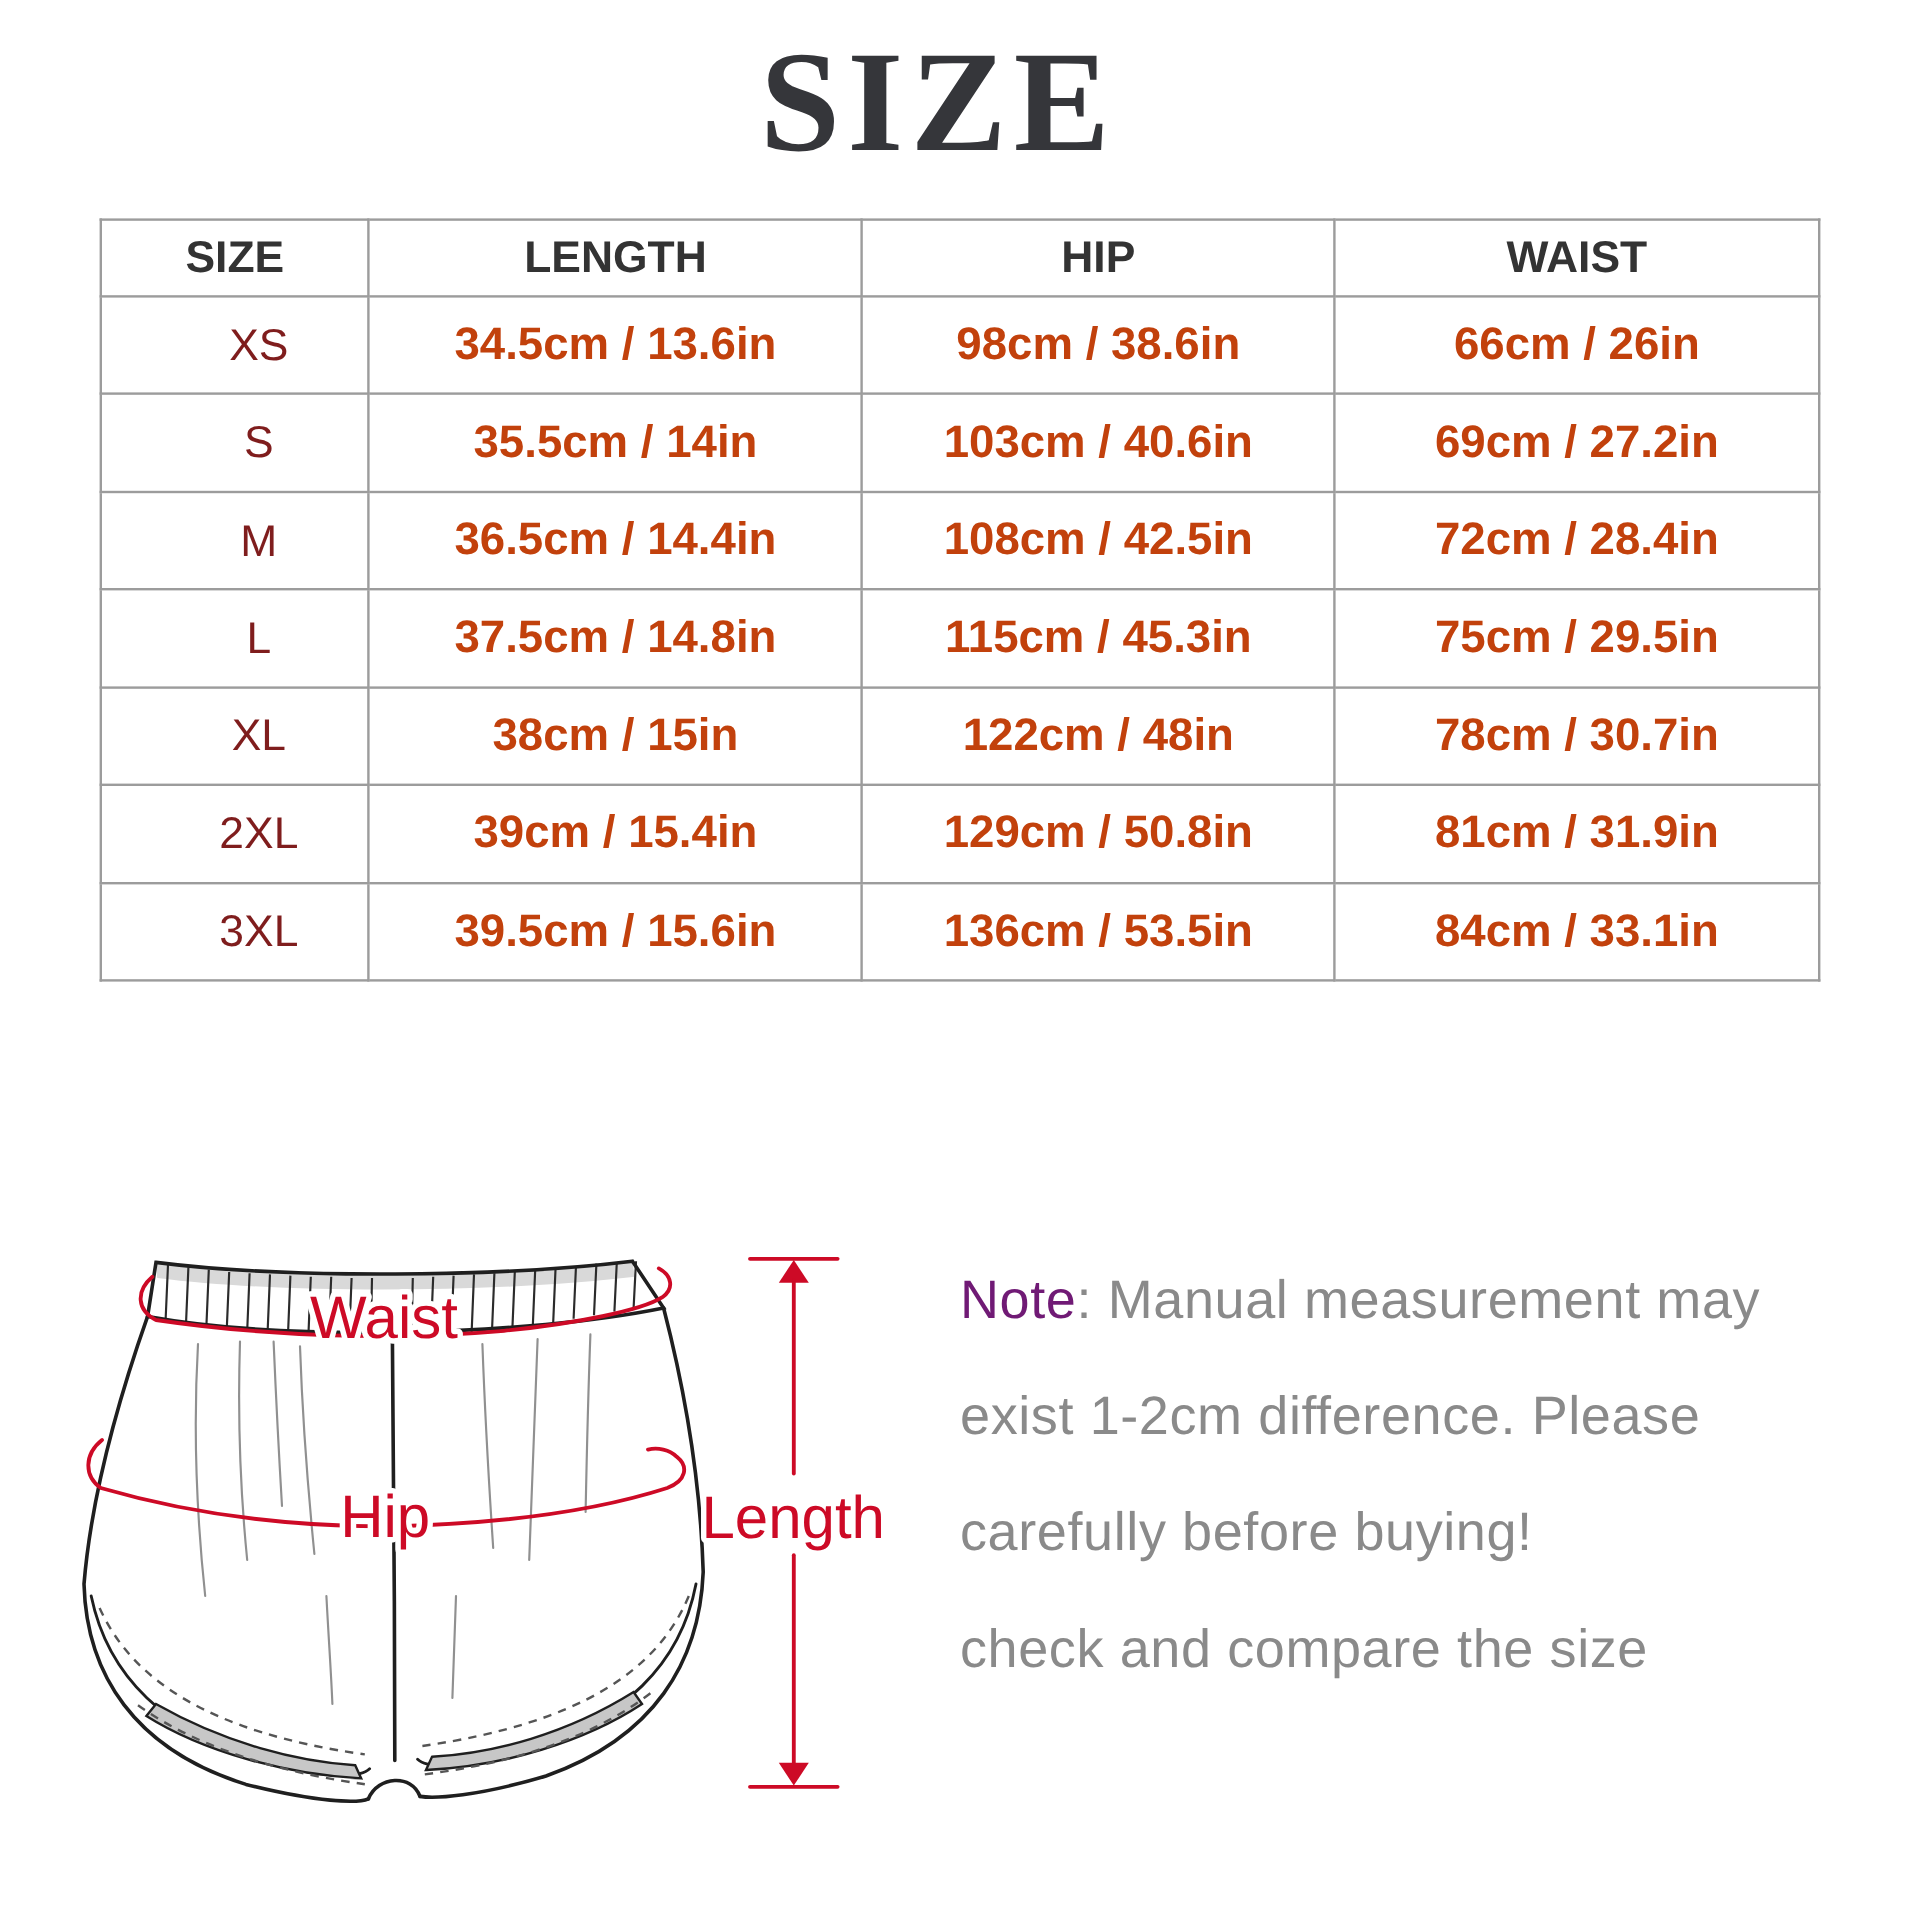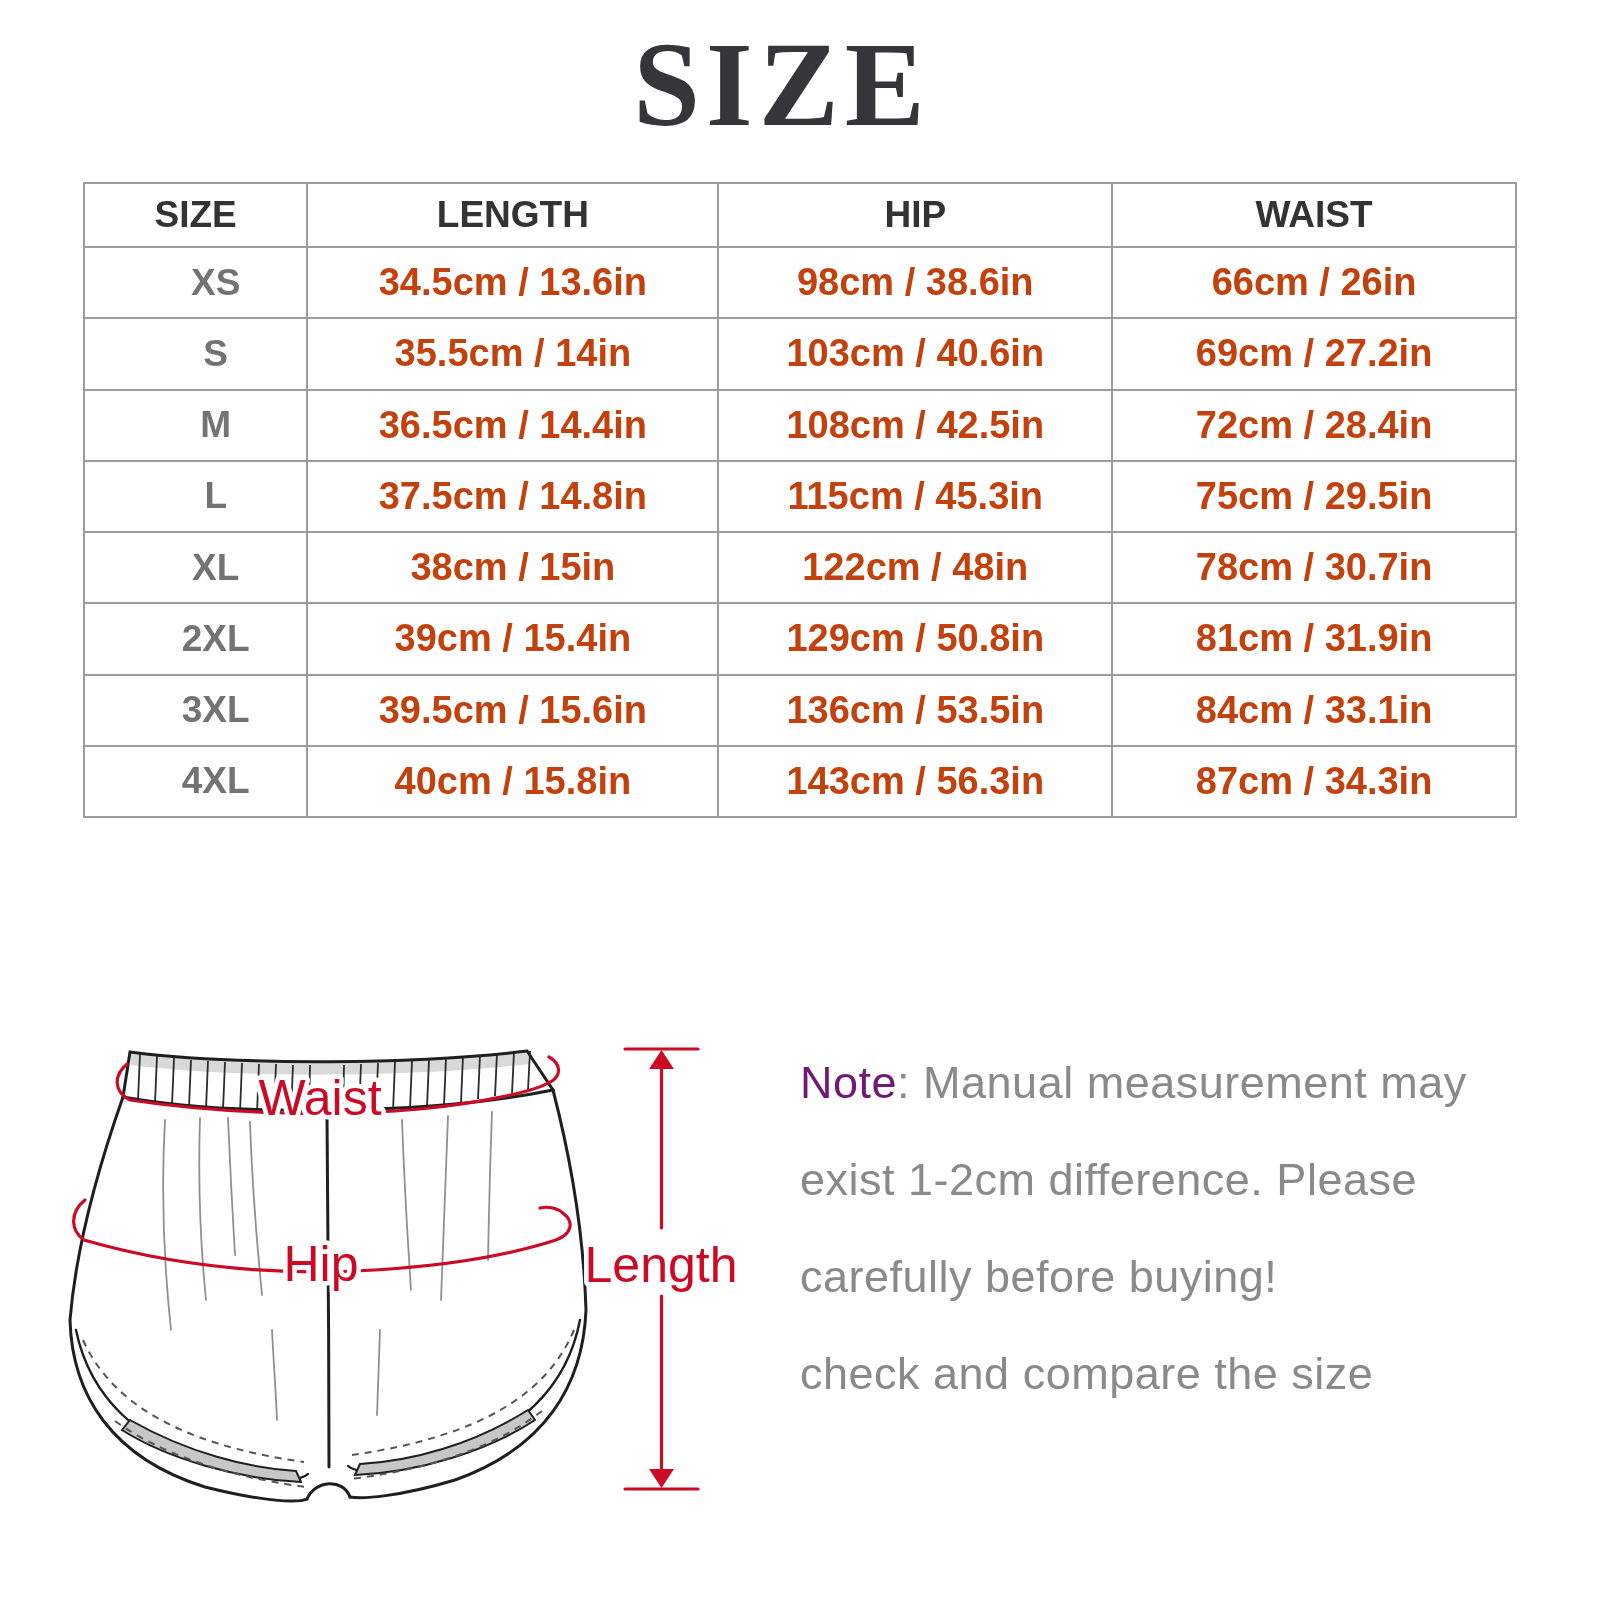--- a/index.html
+++ b/index.html
@@ -19,21 +19,21 @@
     border-collapse:collapse; table-layout:fixed;
   }
   .size-table th, .size-table td {
     border:2px solid #9c9c9c; text-align:center; vertical-align:middle;
     padding:0; overflow:hidden; white-space:nowrap;
   }
   .size-table thead tr { height:64px; }
   .size-table tbody tr { height:71px; }
   .size-table th { font-size:37px; font-weight:700; color:#333333; }
   .size-table td { font-size:38px; font-weight:700; color:#c2410c; }
-  .size-table td.size-cell { font-size:37px; font-weight:700; color:#737373;padding-left:40px; }
+  .size-table td.size-cell { font-size:37px; font-weight:400; color:#7f1d1d;padding-left:40px; }
 
   svg.diagram { position:absolute; left:40px; top:1020px; width:760px; height:520px; }
 
   .outline { stroke:#1f1f1f; stroke-width:3; fill:none; stroke-linecap:round; }
   .outline-thin { stroke:#1f1f1f; stroke-width:2.4; fill:none; stroke-linecap:round; }
   .crease { stroke:#909090; stroke-width:1.8; fill:none; stroke-linecap:round; }
   .gather { stroke:#2b2b2b; stroke-width:1.8; fill:none; }
   .dashed { stroke:#555555; stroke-width:2; fill:none; stroke-dasharray:7 6; }
   .sliver { fill:#c7c7c7; stroke:#1f1f1f; stroke-width:2; }
   .band-strip { fill:#d9d9d9; stroke:none; }
@@ -115,26 +115,20 @@
       <td>81cm / 31.9in</td>
     </tr>
 
     <tr>
       <td class="size-cell">3XL</td>
       <td>39.5cm / 15.6in</td>
       <td>136cm / 53.5in</td>
       <td>84cm / 33.1in</td>
     </tr>
 
-    <tr>
-      <td class="size-cell">4XL</td>
-      <td>40cm / 15.8in</td>
-      <td>143cm / 56.3in</td>
-      <td>87cm / 34.3in</td>
-    </tr>
   </tbody>
   </table>
 
   <svg class="diagram" viewBox="40 1020 760 520" xmlns="http://www.w3.org/2000/svg">
 
     <g>
 
       <path class="outline" d="M123,1097 C92,1185 75,1260 70,1320 C72,1395 112,1458 205,1487 C265,1502 298,1503 307,1499"></path>
       <path class="outline-thin" d="M76,1330 C90,1398 138,1442 218,1468 C270,1482 300,1482 308,1474"></path>
       <path class="sliver" d="M130,1420 C188,1453 248,1468 296,1471 L301,1482 C238,1479 168,1459 122,1430 Z"></path>

